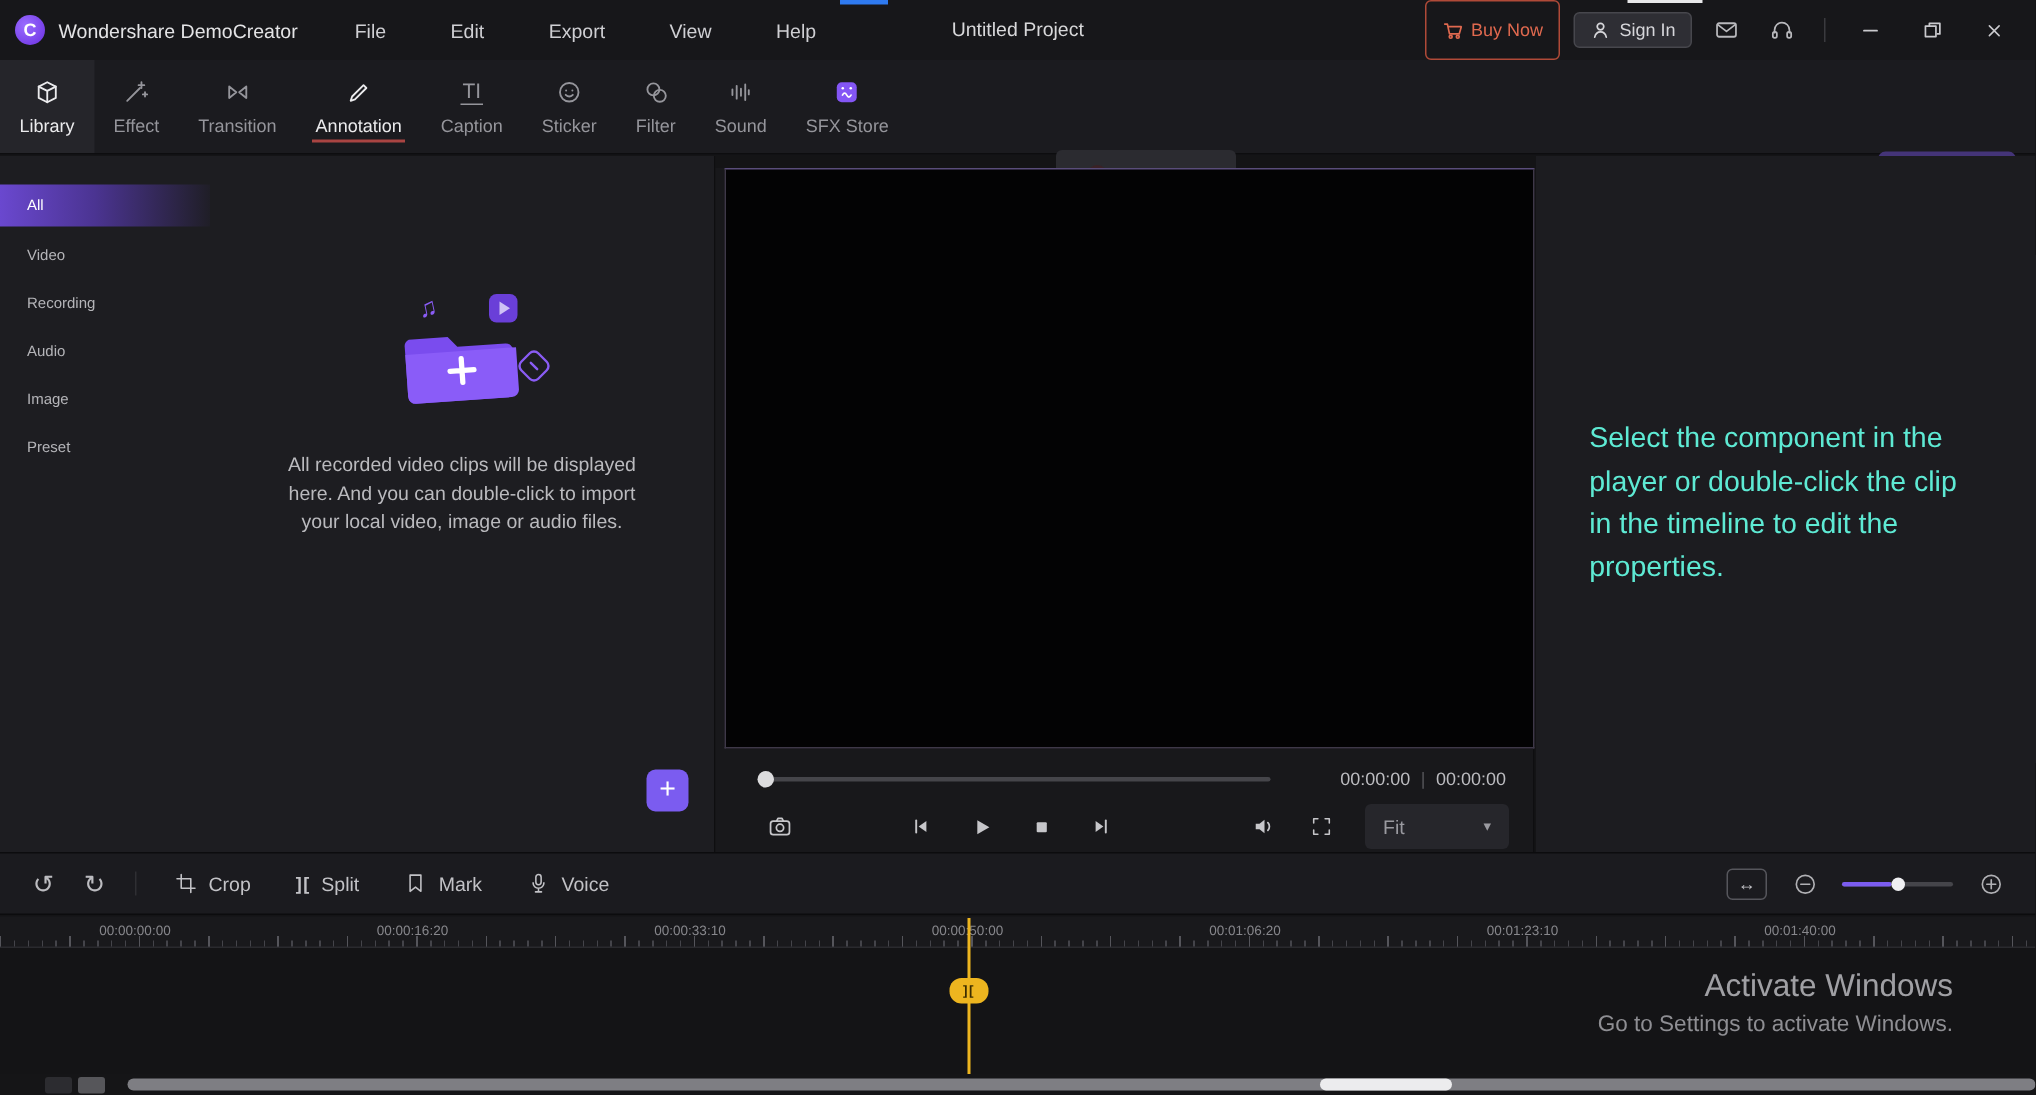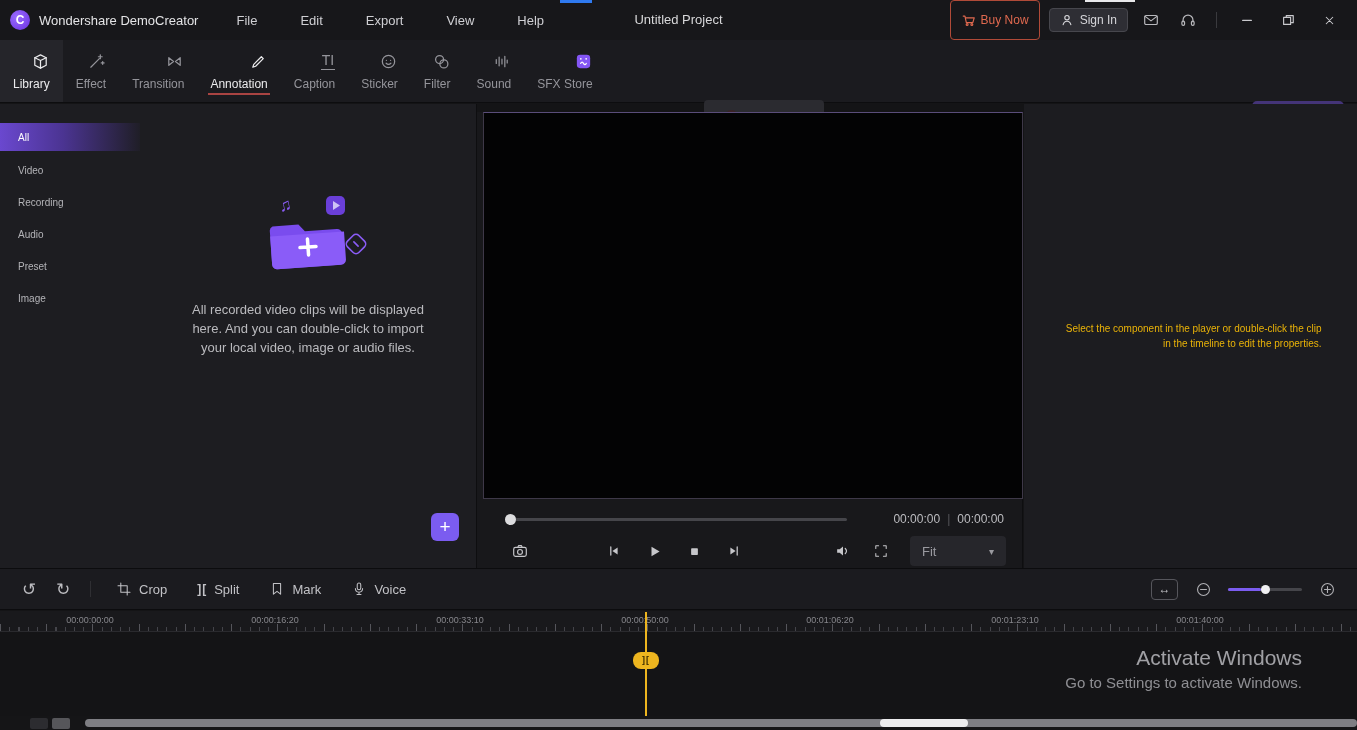--- a/index.html
+++ b/index.html
@@ -21,21 +21,21 @@
   .sign-in { height:24px; padding:0 10px; border:1px solid #47474d; border-radius:4px; background:#2e2e34; color:#d6d6da; font-size:12px; display:flex; align-items:center; gap:6px; cursor:pointer; }
   .icon-btn { width:28px; height:28px; display:grid; place-items:center; color:#b9b9bd; cursor:pointer; background:none; border:none; }
   .win-divider { width:1px; height:16px; background:#3a3a3e; margin:0 5px; }
   .win-btn { width:32px; height:40px; display:grid; place-items:center; color:#cacace; cursor:pointer; background:none; border:none; }
   .top-blue-line { position:absolute; top:0; left:560px; width:32px; height:3px; background:#2f7af0; z-index:9; }
   .top-white-line { position:absolute; top:0; left:1085px; width:50px; height:2px; background:#e8e8ea; z-index:9; }
 
   
   .toolbar { position:absolute; top:40px; left:0; right:0; height:63px; background:#1b1b1f; border-bottom:1px solid #0d0d0f; }
   .tabs { display:flex; height:100%; }
-  .tab { padding:0 13px; height:100%; display:flex; flex-direction:column; align-items:flex-end; justify-content:center; gap:6px; color:#95959b; font-size:12px; cursor:pointer; }
+  .tab { padding:0 13px; height:100%; display:flex; flex-direction:column; align-items:center; justify-content:center; gap:6px; color:#95959b; font-size:12px; cursor:pointer; }
   .tab .ticon { height:19px; display:grid; place-items:center; }
   .tab.active { background:#25252a; color:#ebebed; }
   .tab.highlight { color:#ebebed; }
   .tab.highlight .tlabel { position:relative; }
   .tab.highlight .tlabel::after { content:""; position:absolute; left:-2px; right:-2px; bottom:-4px; height:2px; background:#a94442; }
   .caption-glyph { font-size:14px; color:currentColor; border-bottom:1.5px solid currentColor; line-height:17px; padding:0 1px; }
   .record-group { position:absolute; left:704px; top:60px; width:120px; height:32px; background:#2b2b30; border-radius:4px; display:flex; align-items:center; justify-content:center; gap:9px; font-size:13px; color:#dcdcde; cursor:pointer; }
   .rec-dot { width:9px; height:9px; border-radius:50%; background:#e23b3b; box-shadow:0 0 0 2px #3a2226; }
   .chev { font-size:10px; color:#9a9aa0; }
   .export-btn { position:absolute; right:13px; top:61px; width:92px; height:30px; border:none; border-radius:5px; background:#443478; color:#9c8ed6; font-size:13px; display:flex; align-items:center; justify-content:center; gap:7px; cursor:pointer; }
@@ -59,21 +59,21 @@
   .time-sep { color:#55555a; }
   .controls-row { position:absolute; left:28px; right:16px; top:421px; height:36px; display:flex; align-items:center; }
   .pc-btn { background:none; border:none; color:#c6c6ca; display:grid; place-items:center; width:30px; height:30px; cursor:pointer; }
   .transport { display:flex; align-items:center; gap:10px; margin-left:64px; }
   .right-player-controls { margin-left:auto; display:flex; align-items:center; gap:8px; }
   .fit-select { width:96px; height:30px; background:#26262b; border-radius:4px; display:flex; align-items:center; padding:3px 12px; font-size:13px; color:#9a9aa0; cursor:pointer; margin-left:6px; }
   .fit-select .chev { margin-left:auto; }
 
   
   .right-panel { position:absolute; left:1024px; top:104px; right:0; height:464px; background:#1c1c20; display:flex; align-items:center; justify-content:center; }
-  .right-panel p { width:262px; text-align:right; font-size:10px; line-height:1.5; color:#eab308; }
+  .right-panel p { width:262px; text-align:left; font-size:19px; line-height:1.5; color:#5eead4; }
 
   
   .tl-toolbar { position:absolute; top:568px; left:0; right:0; height:42px; background:#1b1b1f; border-top:1px solid #0c0c0e; border-bottom:1px solid #0c0c0e; display:flex; align-items:center; padding:0 12px; }
   .tt-icon-btn { width:34px; height:30px; background:none; border:none; color:#bcbcc0; font-size:17px; cursor:pointer; display:grid; place-items:center; }
   .tt-sep { width:1px; height:16px; background:#2f2f33; margin:0 10px; }
   .tt-btn { display:flex; align-items:center; gap:7px; background:none; border:none; color:#c2c2c6; font-size:13px; padding:0 15px; height:30px; cursor:pointer; }
   .split-glyph { font-size:12px; font-weight:bold; letter-spacing:1px; }
   .tl-right { margin-left:auto; display:flex; align-items:center; gap:15px; padding-right:8px; }
   .fitw-btn { width:27px; height:21px; border:1px solid #56565c; border-radius:4px; background:none; color:#c2c2c6; font-size:12px; line-height:18px; cursor:pointer; }
   .zoom-btn { background:none; border:none; color:#b0b0b4; cursor:pointer; display:grid; place-items:center; width:20px; height:20px; }
@@ -281,22 +281,22 @@
       <span>Export</span>
     </button>
   </div>
 
   <div class="left-panel">
     <div class="sidebar">
       <div class="side-item selected">All</div>
       <div class="side-item">Video</div>
       <div class="side-item">Recording</div>
       <div class="side-item">Audio</div>
+      <div class="side-item">Image</div>
       <div class="side-item">Preset</div>
-      <div class="side-item">Image</div>
     </div>
     <div class="empty-state">
       <span>
         <svg width="140" height="92" viewBox="0 0 140 92" style="margin:0 auto;">
           <text x="42" y="20" font-size="17" fill="#8a5cf5" transform="rotate(-12 42 20)">♫</text>
           <rect x="88" y="4" width="19" height="19" rx="5" fill="#6a3fd8"></rect>
           <path d="M95 9l7 4.5-7 4.5z" fill="#cfc2f5"></path>
           <g transform="rotate(-4 70 55)">
             <path d="M36 32h26l6 7h32a5 5 0 015 5v26a5 5 0 01-5 5H38a5 5 0 01-5-5V37a5 5 0 013-5z" fill="#7a4cee"></path>
             <path d="M33 42h74v28a5 5 0 01-5 5H38a5 5 0 01-5-5z" fill="#8a5cf8"></path>

